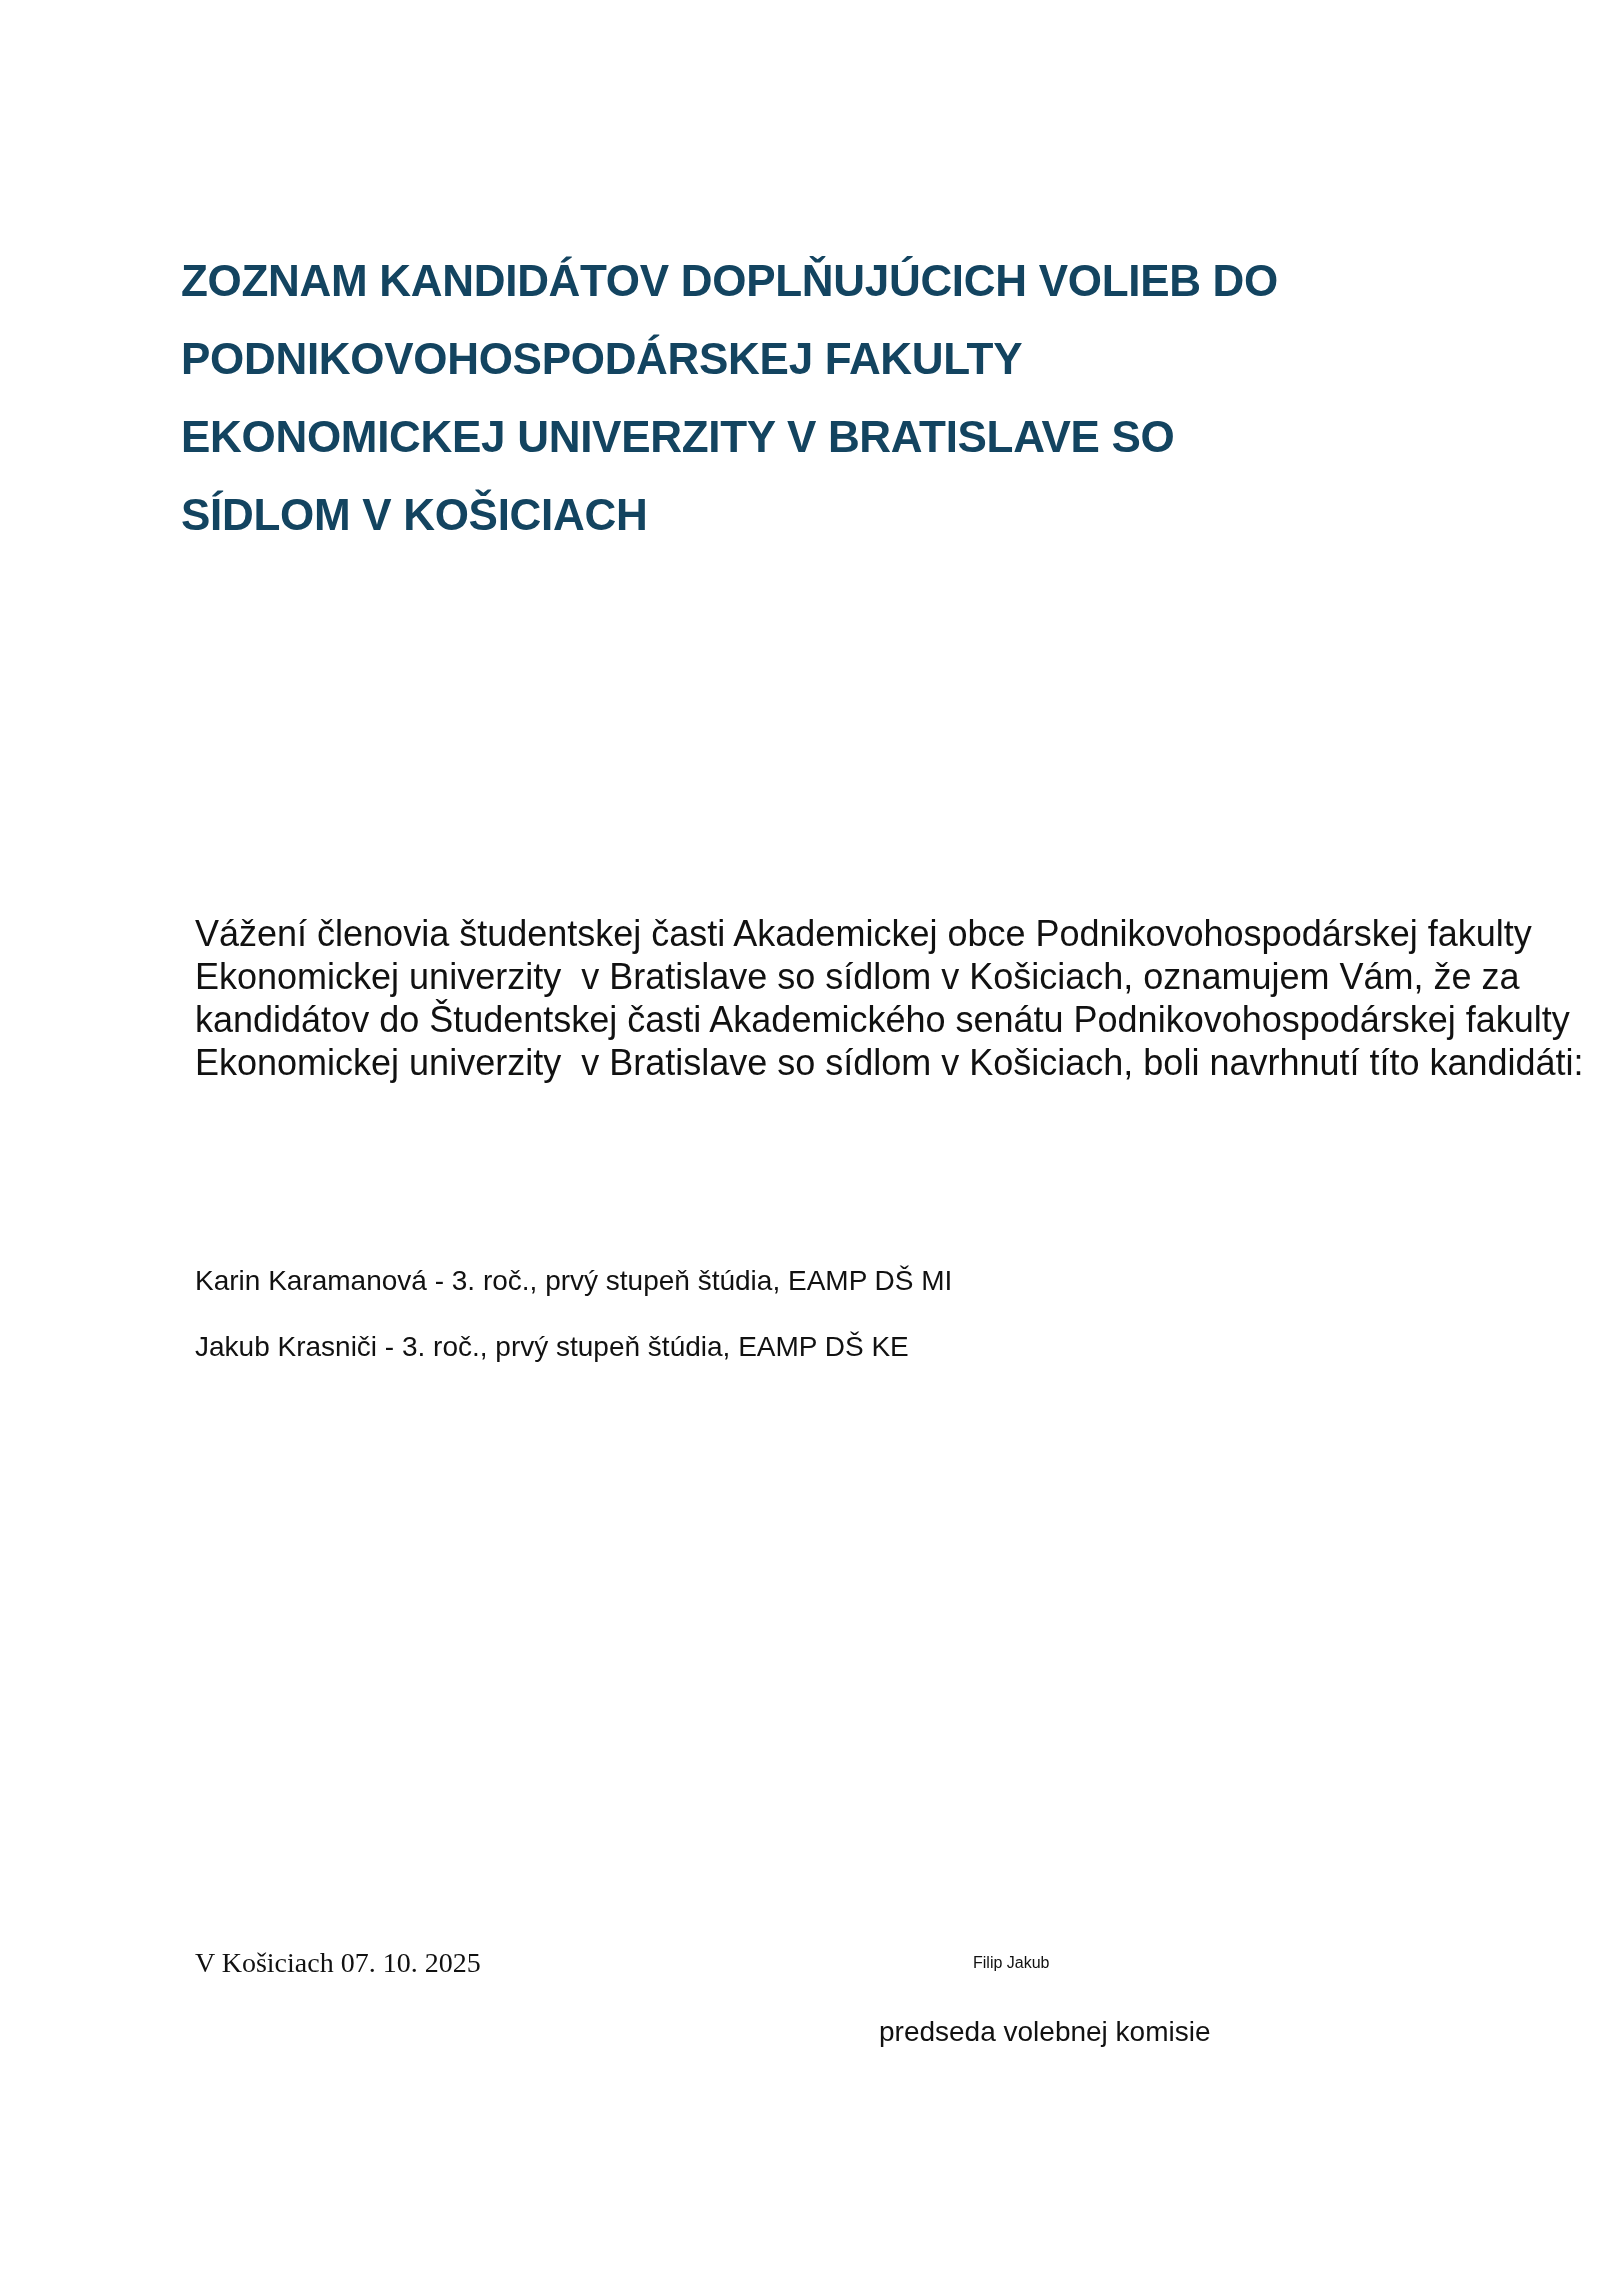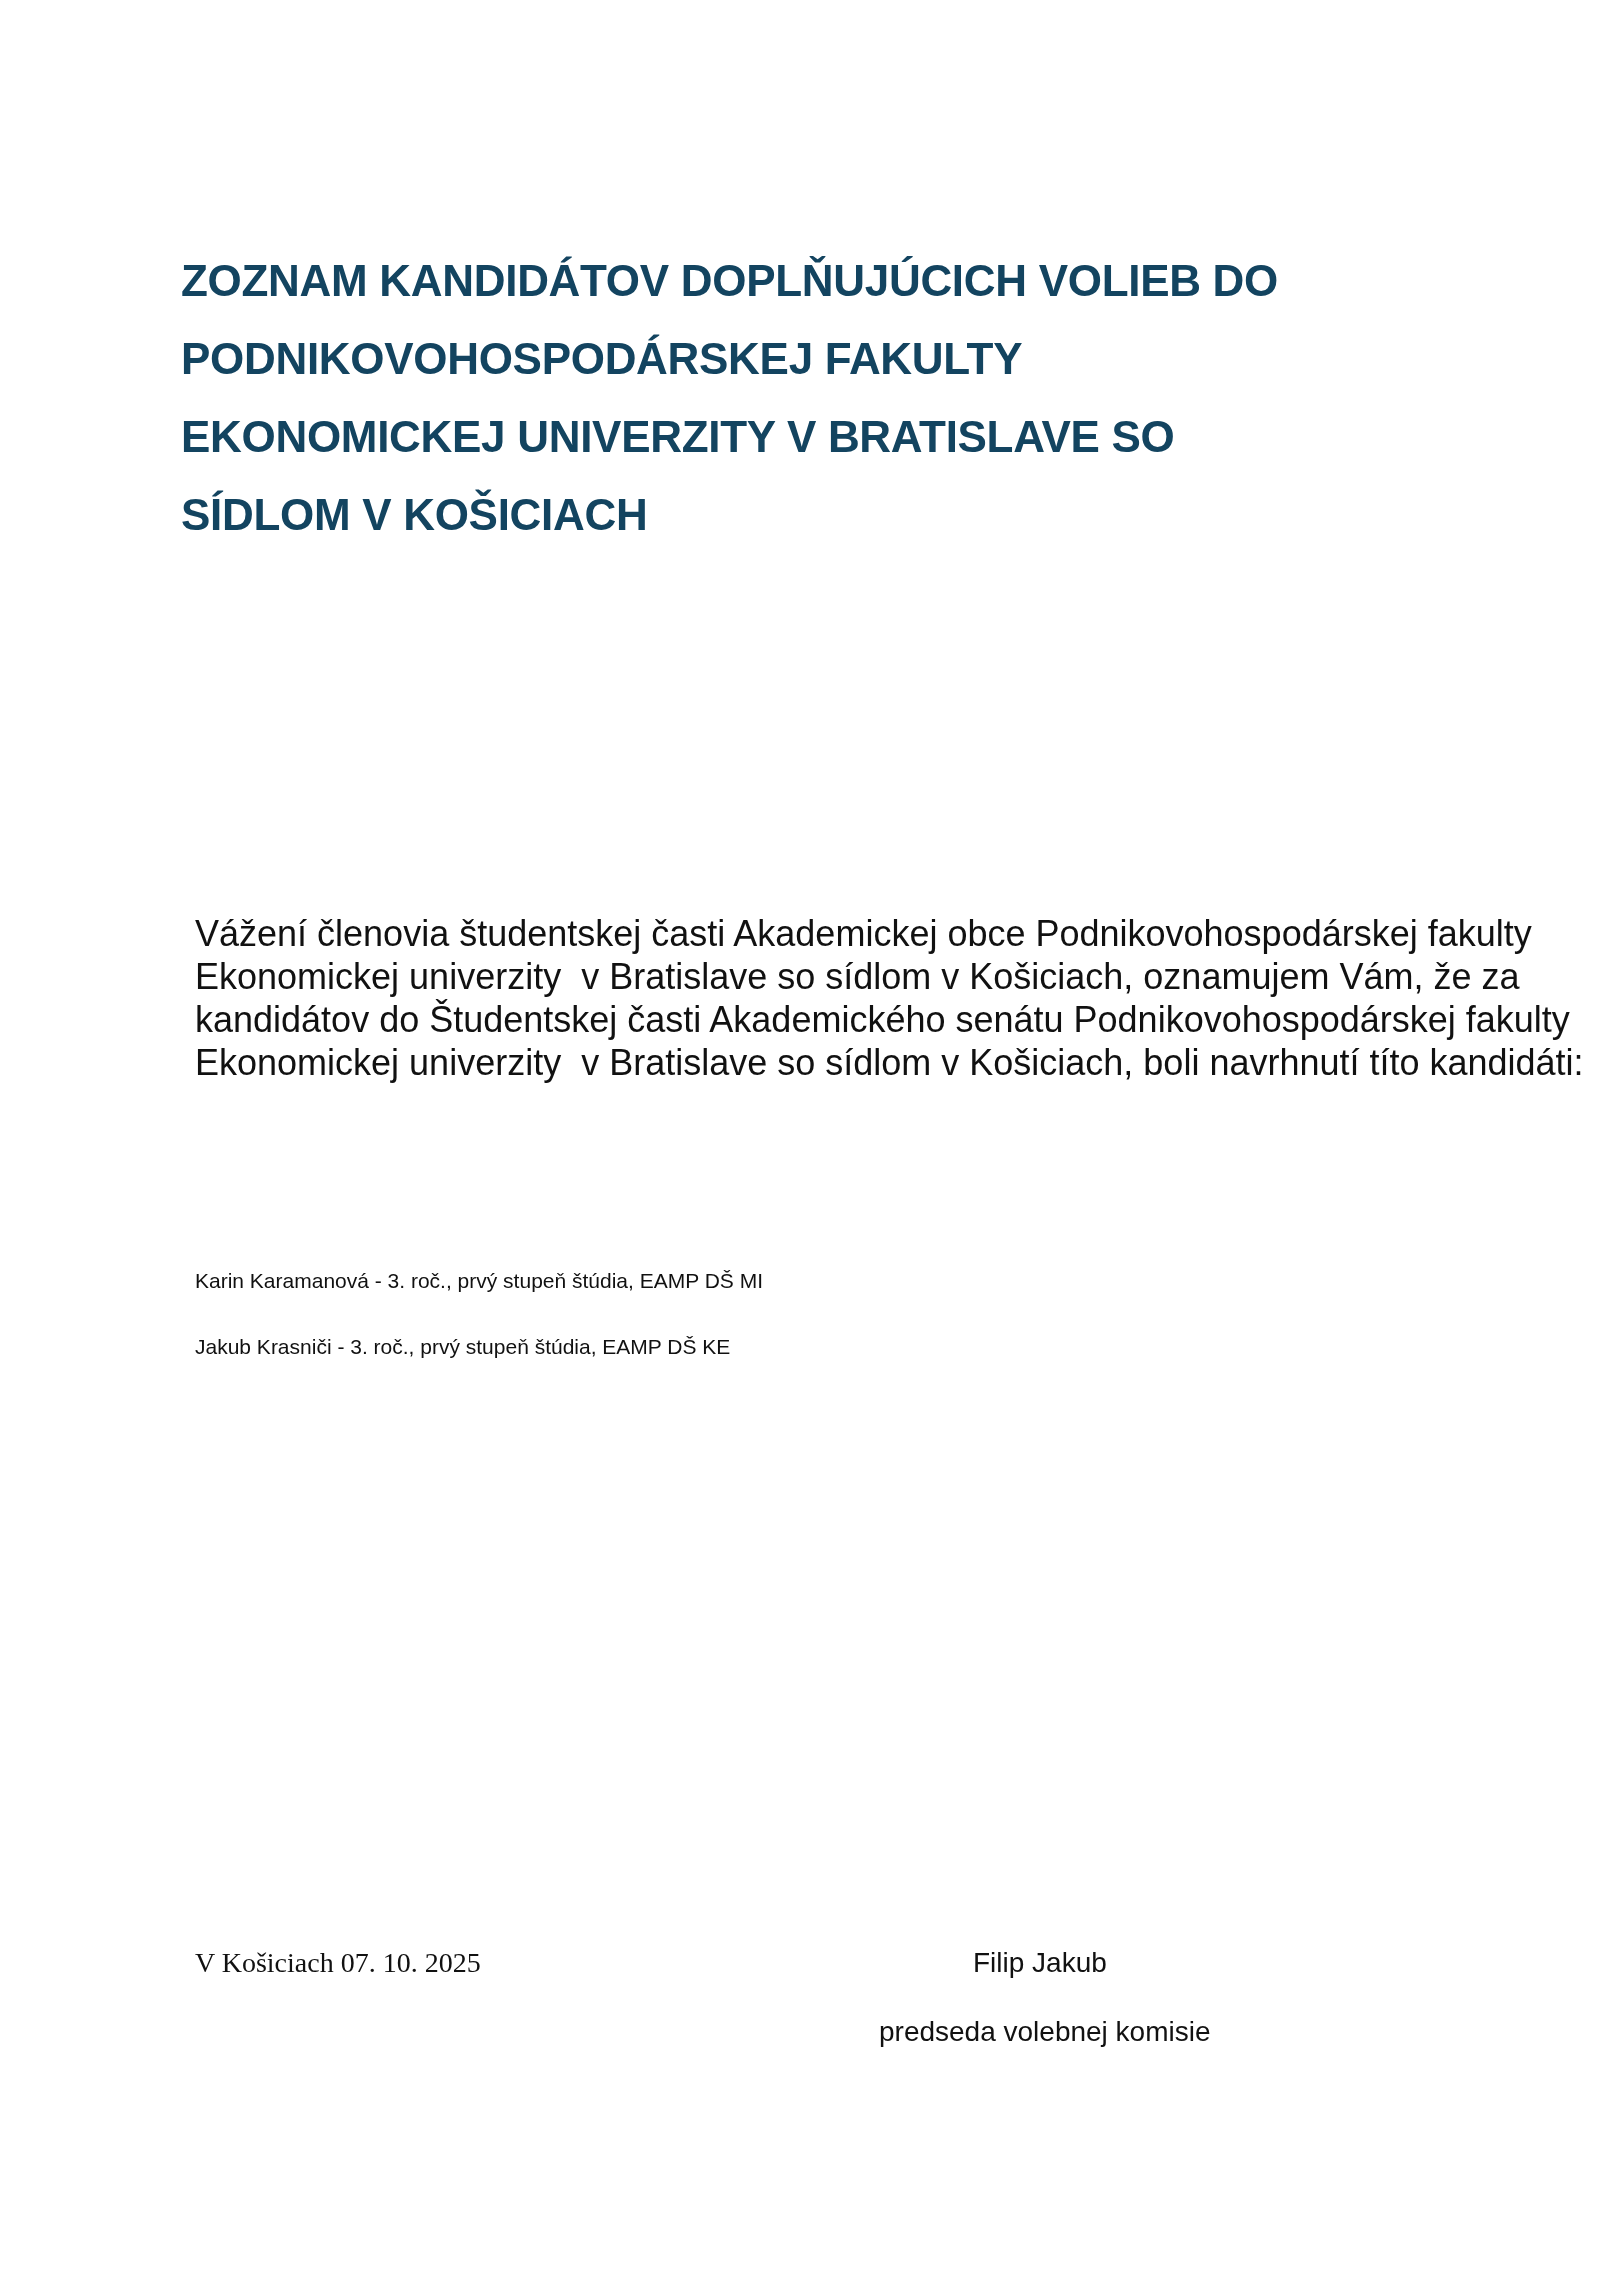--- a/index.html
+++ b/index.html
@@ -50,21 +50,21 @@
     }
     .intro-line {
       display: block;
       white-space: pre;
     }
     .candidates {
       position: absolute;
       left: 195px;
       top: 1259px;
       width: 1176px;
-      font-size: 21px;
+      font-size: 28px;
       color: #111111;
     }
     .candidate {
       display: block;
       height: 43px;
       line-height: 43px;
       margin-bottom: 22.6px;
       white-space: nowrap;
     }
     .footer-place-date {
@@ -74,21 +74,21 @@
       font-size: 28px;
       line-height: 43px;
       white-space: nowrap;
       color: #111111;
       font-family: Liberation Serif, serif;
     }
     .footer-signer {
       position: absolute;
       left: 973px;
       top: 1941px;
-      font-size: 28px;
+      font-size: 16px;
       line-height: 43px;
       white-space: nowrap;
       color: #111111;
     }
     .footer-role {
       position: absolute;
       left: 879px;
       top: 2010px;
       font-size: 28px;
       line-height: 43px;

